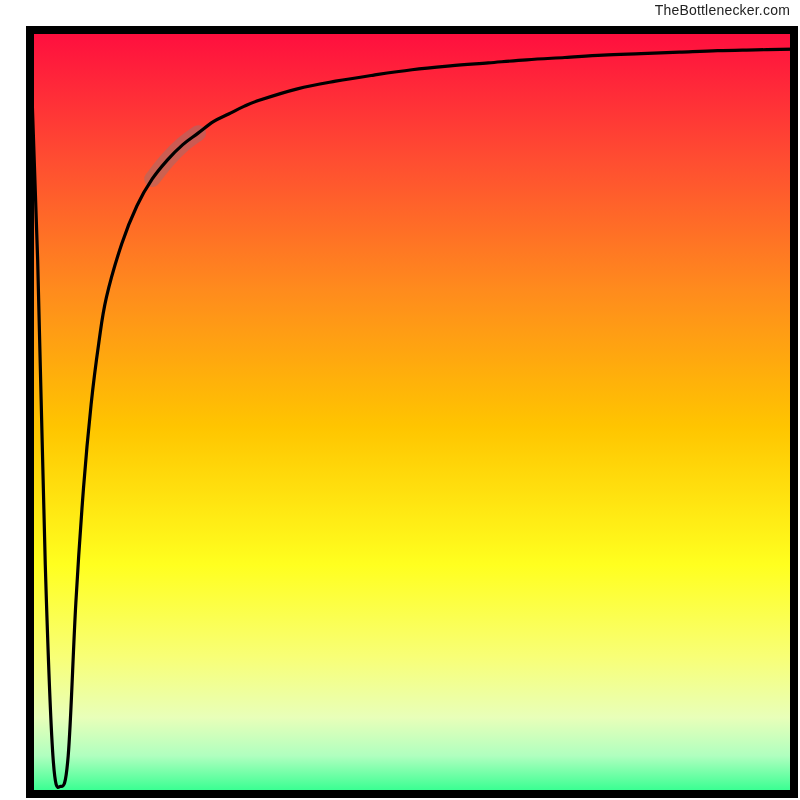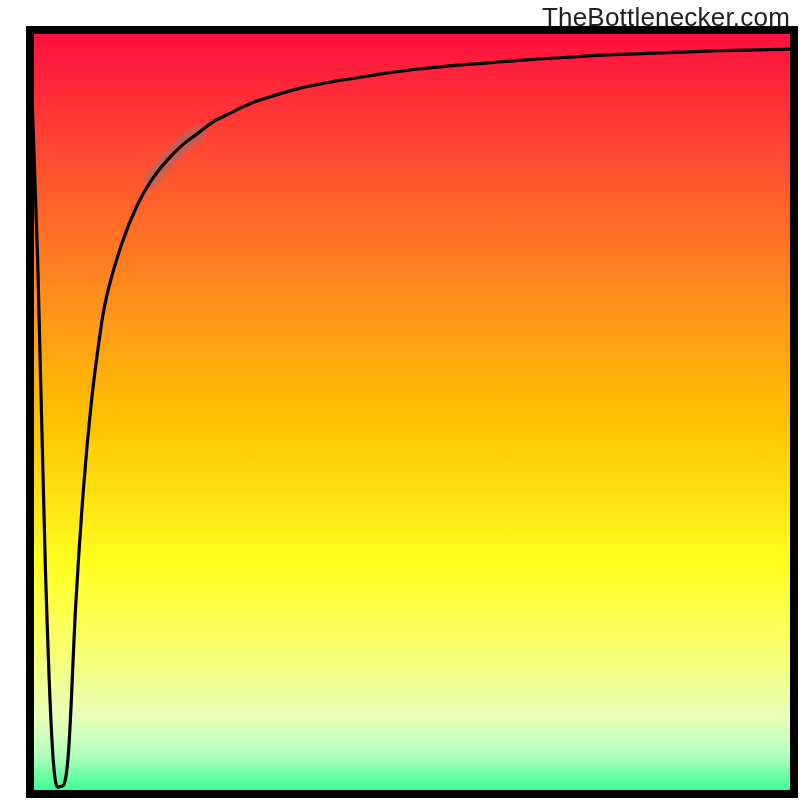--- a/index.html
+++ b/index.html
@@ -13,21 +13,21 @@
   }
   .stage {
     position: relative;
     width: 800px;
     height: 800px;
   }
   .attribution {
     position: absolute;
     top: 2px;
     right: 10px;
-    font-size: 26px;
+    font-size: 14px;
     font-weight: 400;
     color: #222222;
     letter-spacing: 0.2px;
   }
   svg.chart {
     position: absolute;
     left: 0;
     top: 0;
   }
 </style>

